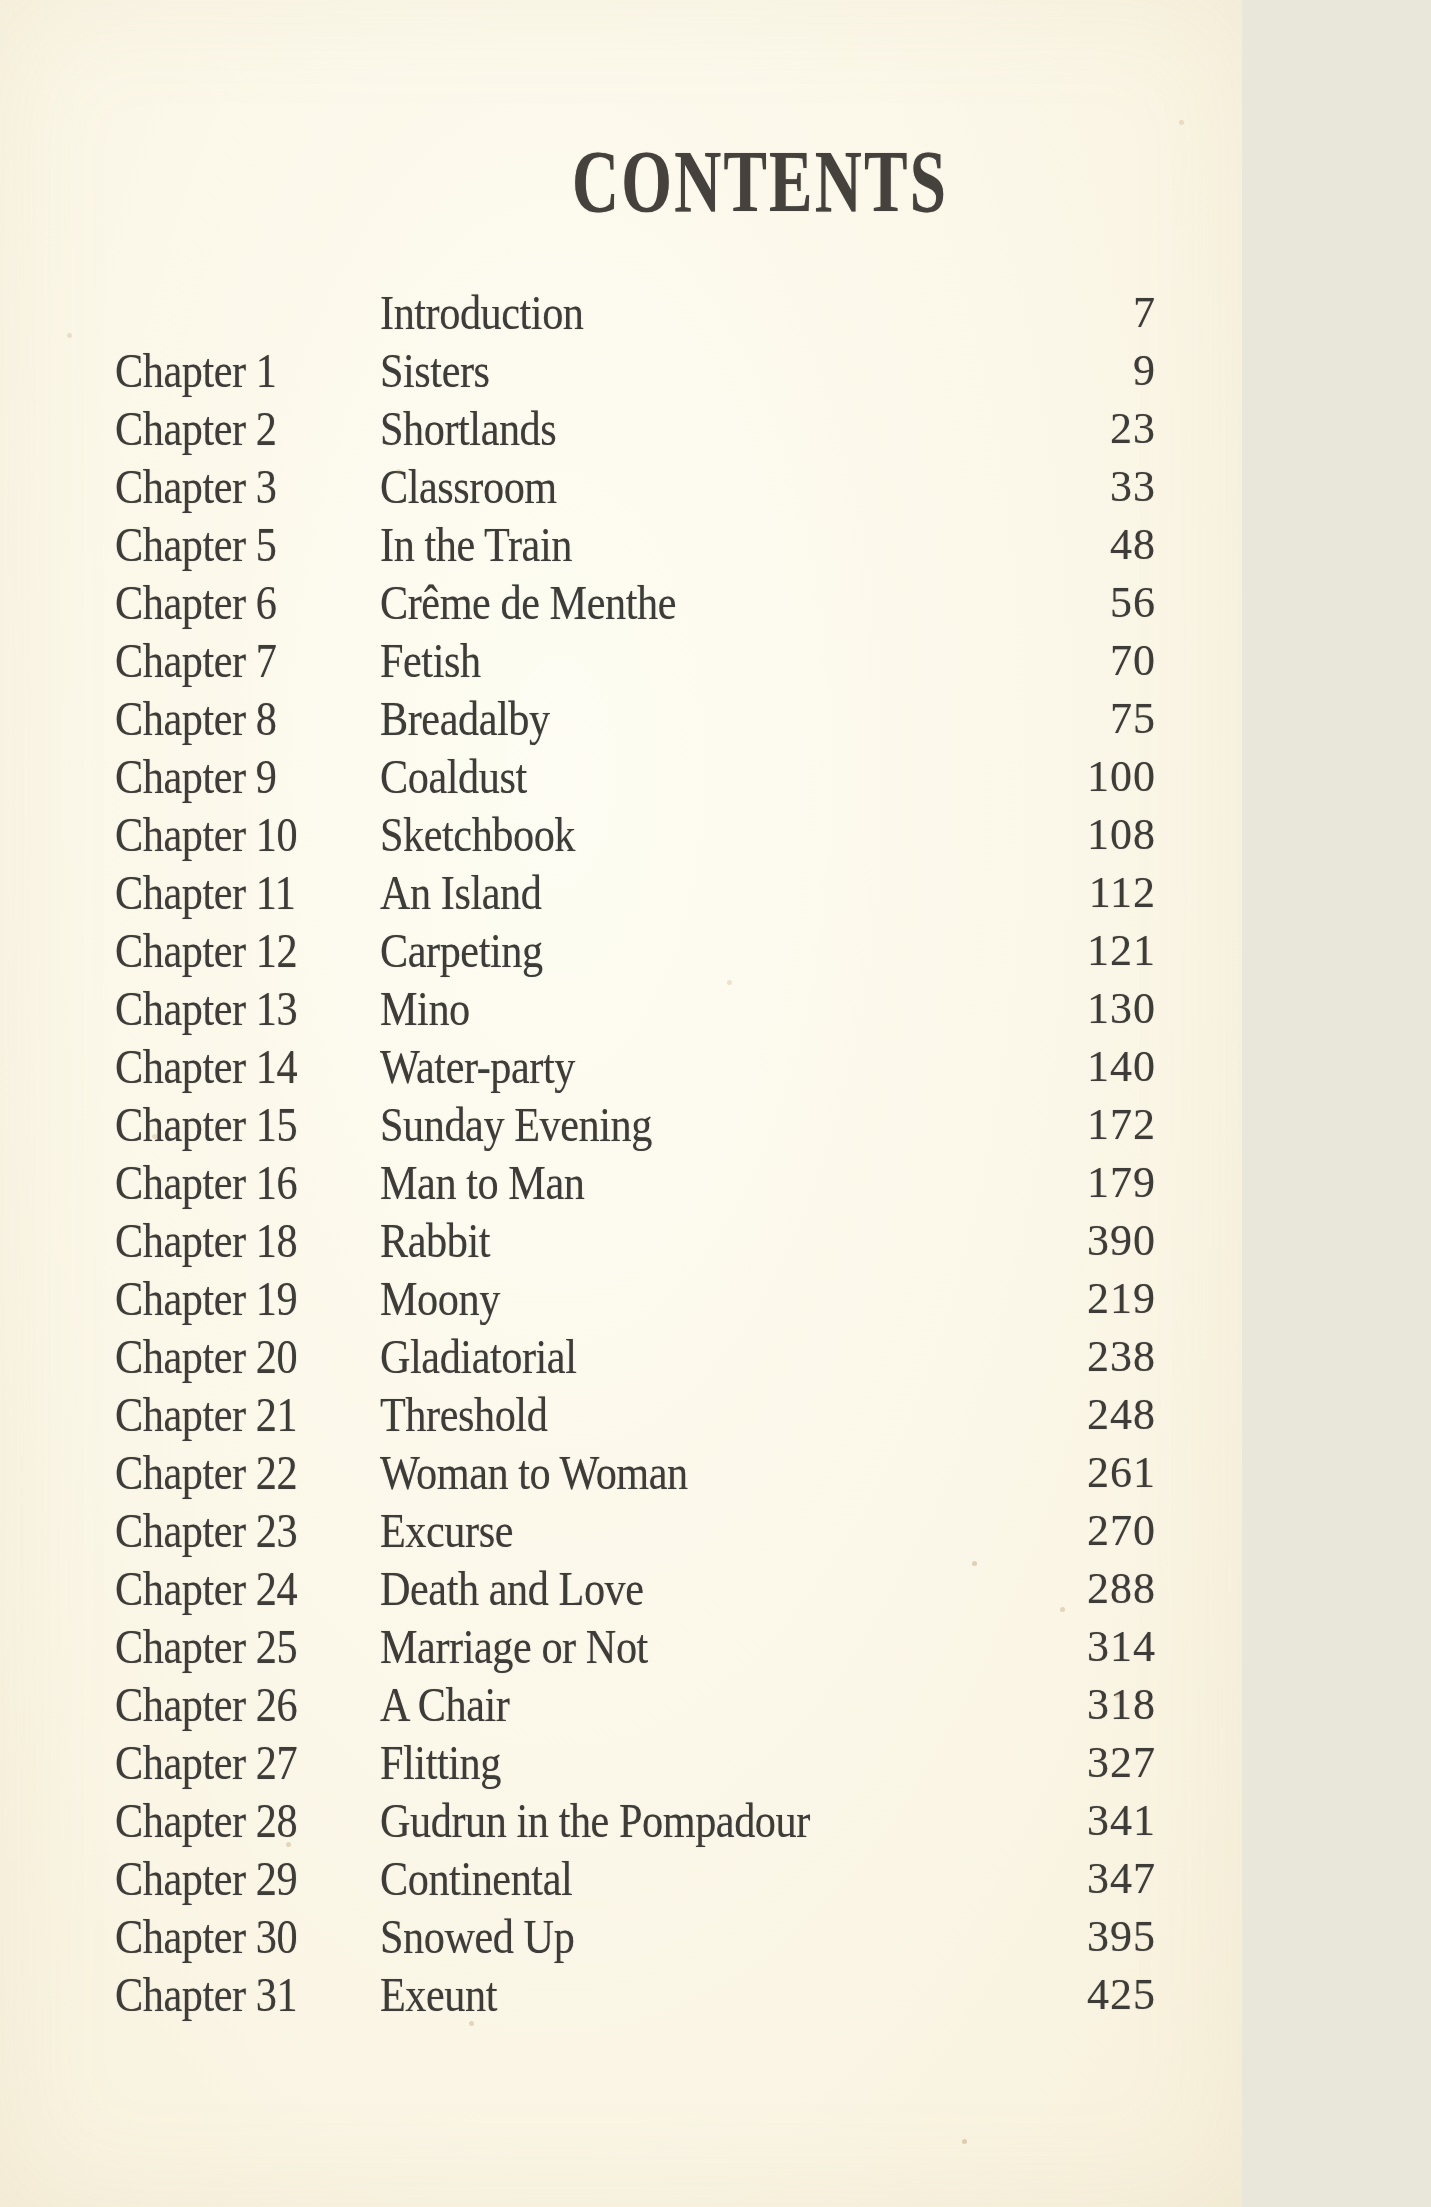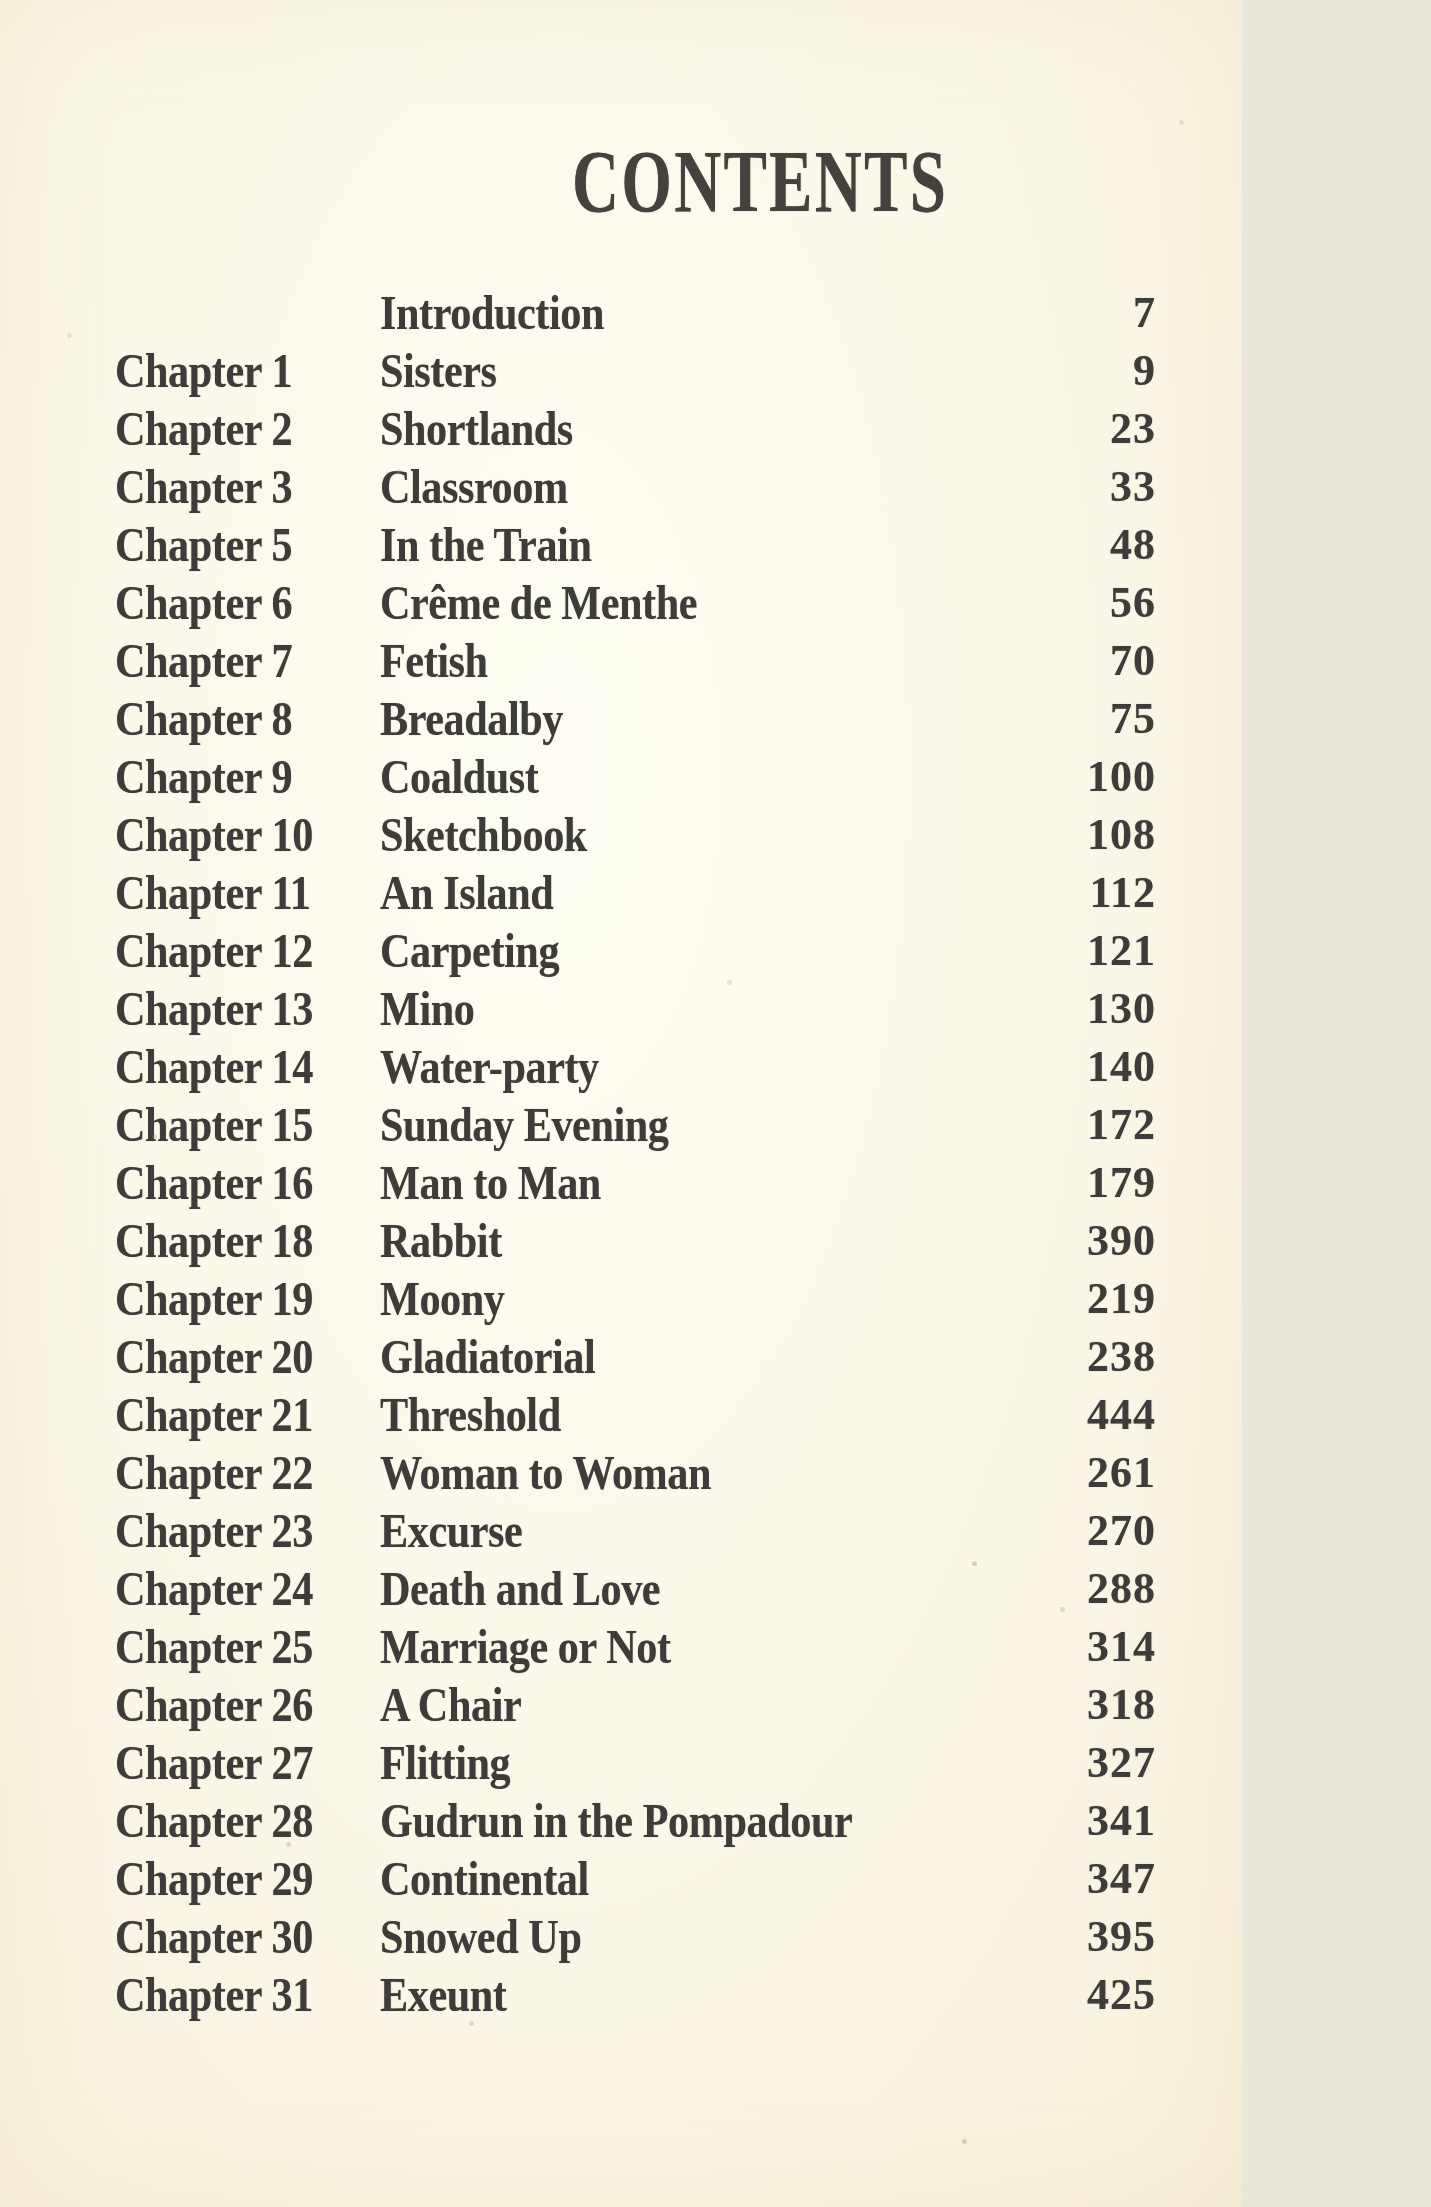--- a/index.html
+++ b/index.html
@@ -67,21 +67,20 @@
     left: 115px;
     right: 86px;
   }
   .row {
     position: relative;
     height: 58px;
     line-height: 58px;
     white-space: nowrap;
     font-size: 48px;
     text-shadow: 0 0 1px rgba(62, 58, 52, 0.45);
-    font-weight: bold;
   }
   .chap {
     position: absolute;
     left: 0;
     transform: scaleX(0.88);
     transform-origin: left center;
     letter-spacing: -0.5px;
   }
   .ttl {
     position: absolute;
@@ -198,21 +197,21 @@
         <span class="pg">219</span>
       </div>
       <div class="row">
         <span class="chap">Chapter 20</span>
         <span class="ttl">Gladiatorial</span>
         <span class="pg">238</span>
       </div>
       <div class="row">
         <span class="chap">Chapter 21</span>
         <span class="ttl">Threshold</span>
-        <span class="pg">444</span>
+        <span class="pg">248</span>
       </div>
       <div class="row">
         <span class="chap">Chapter 22</span>
         <span class="ttl">Woman to Woman</span>
         <span class="pg">261</span>
       </div>
       <div class="row">
         <span class="chap">Chapter 23</span>
         <span class="ttl">Excurse</span>
         <span class="pg">270</span>

